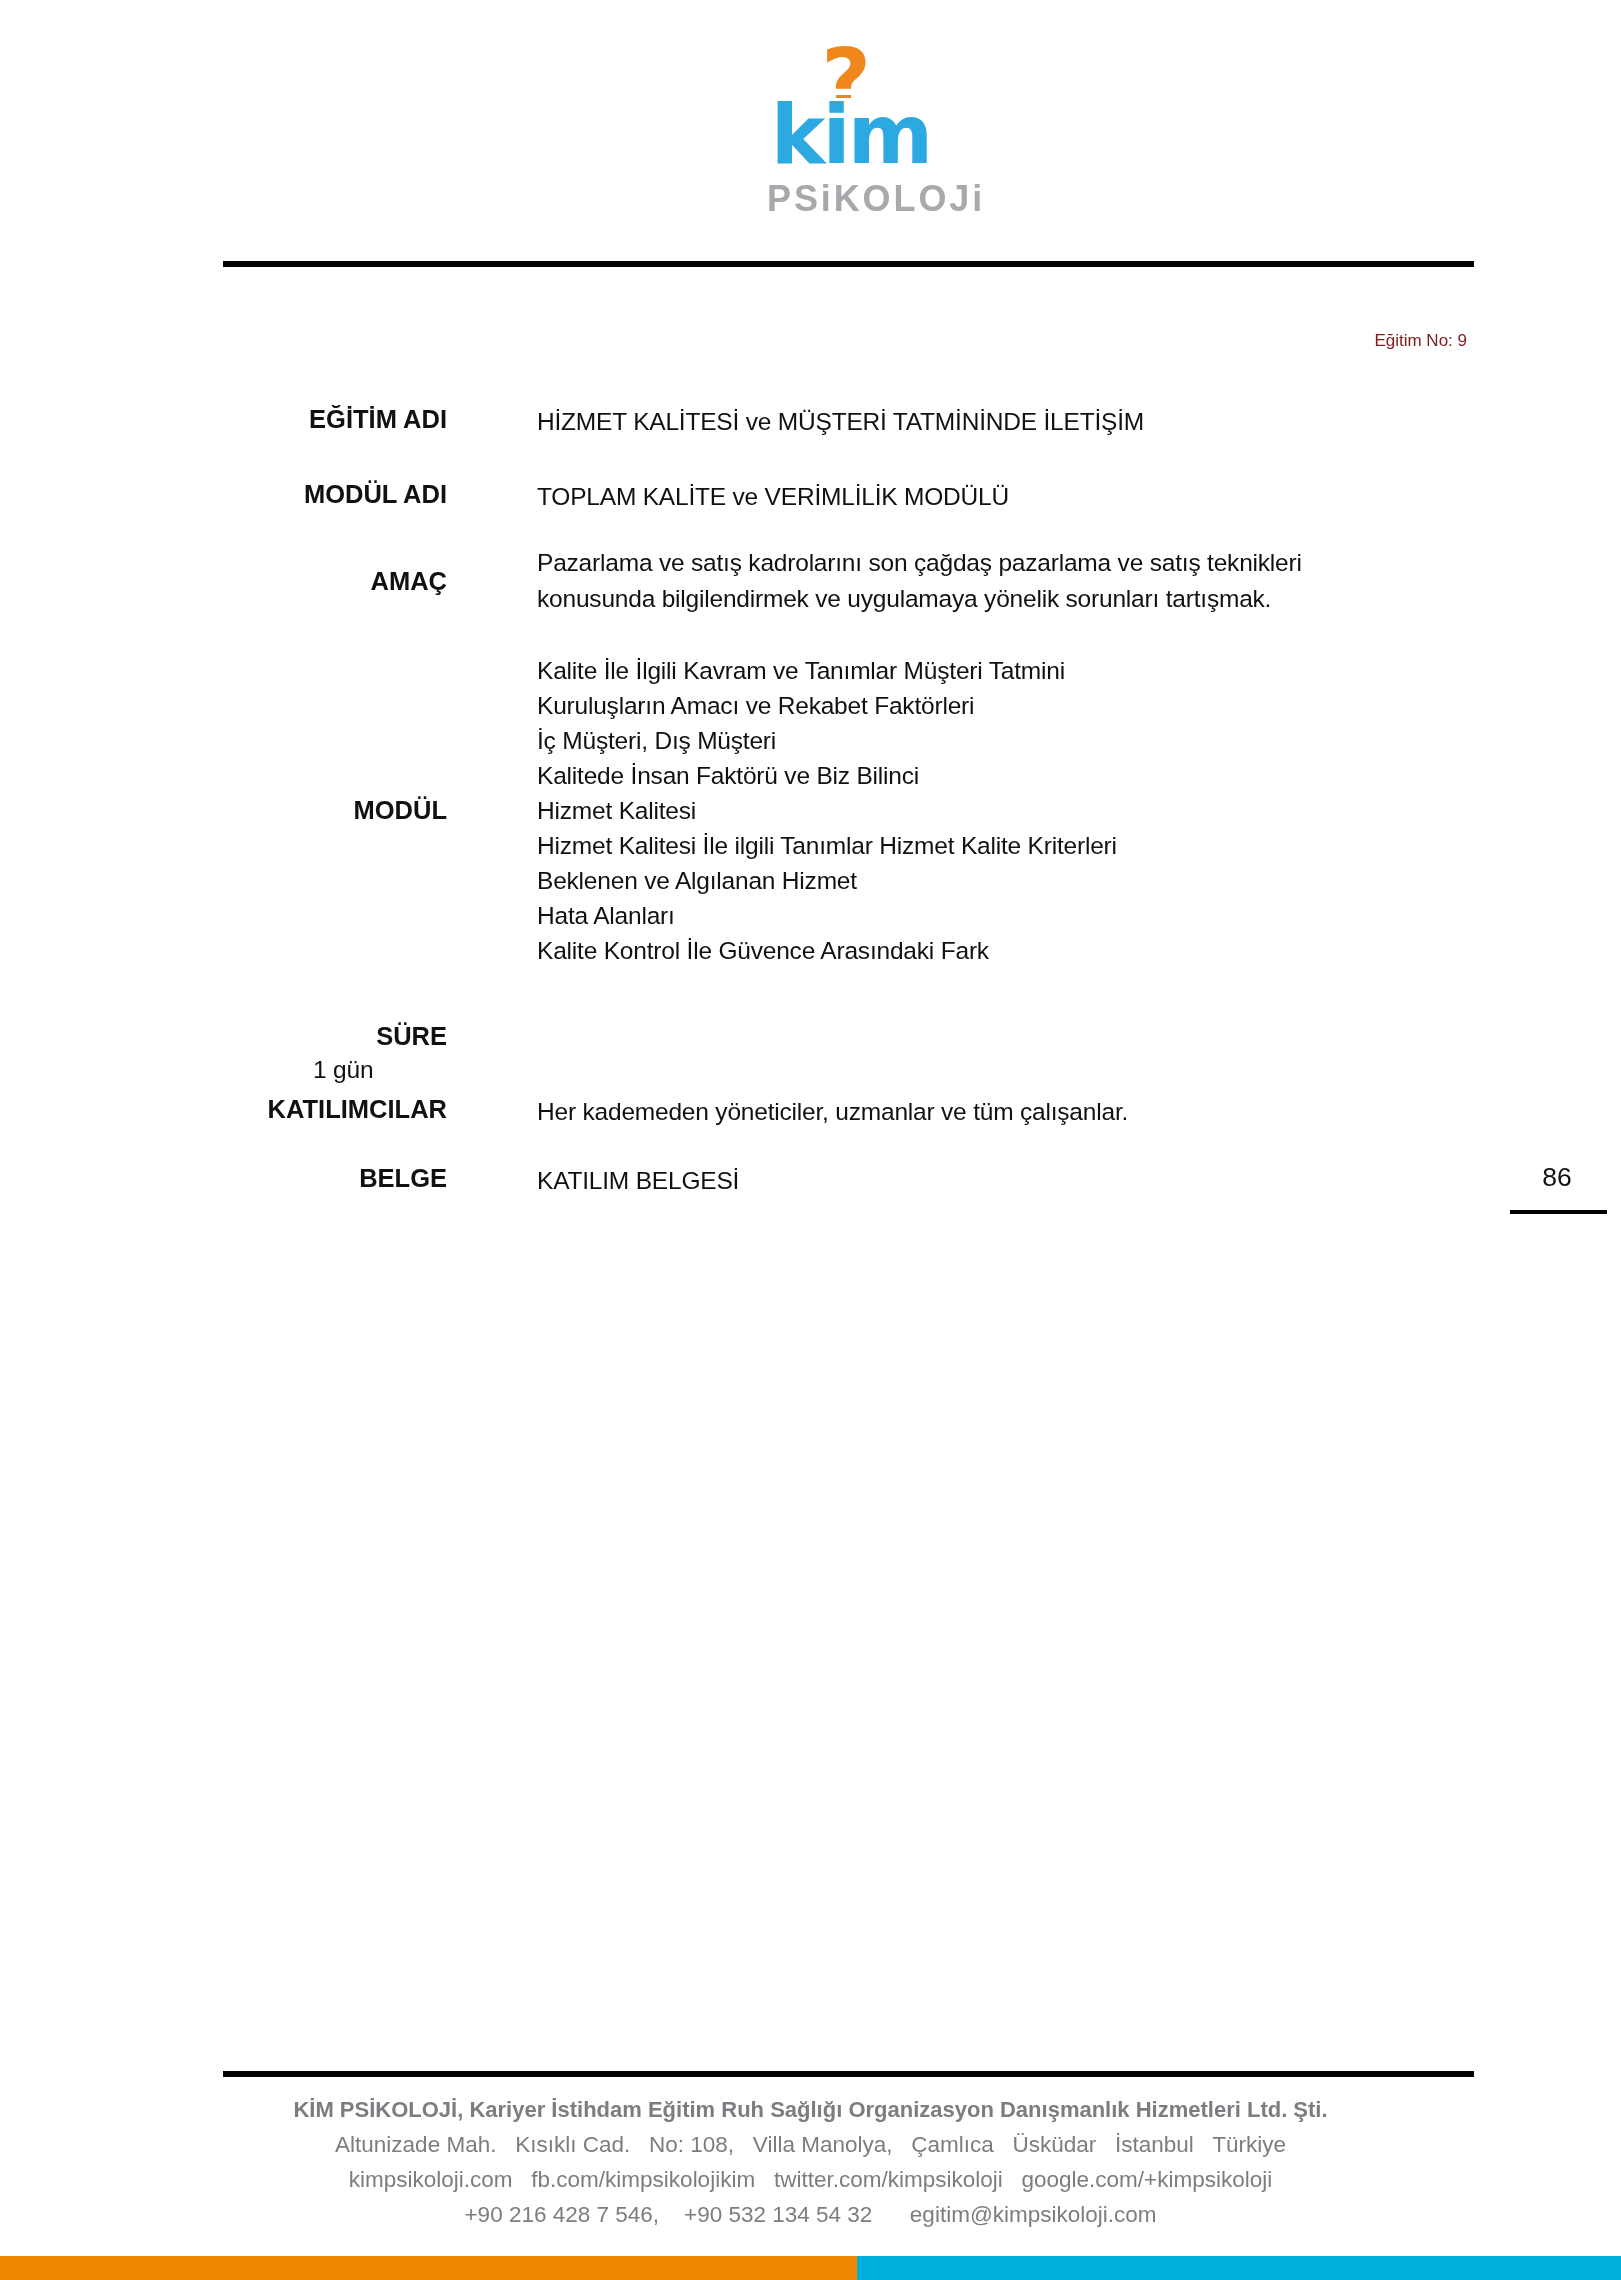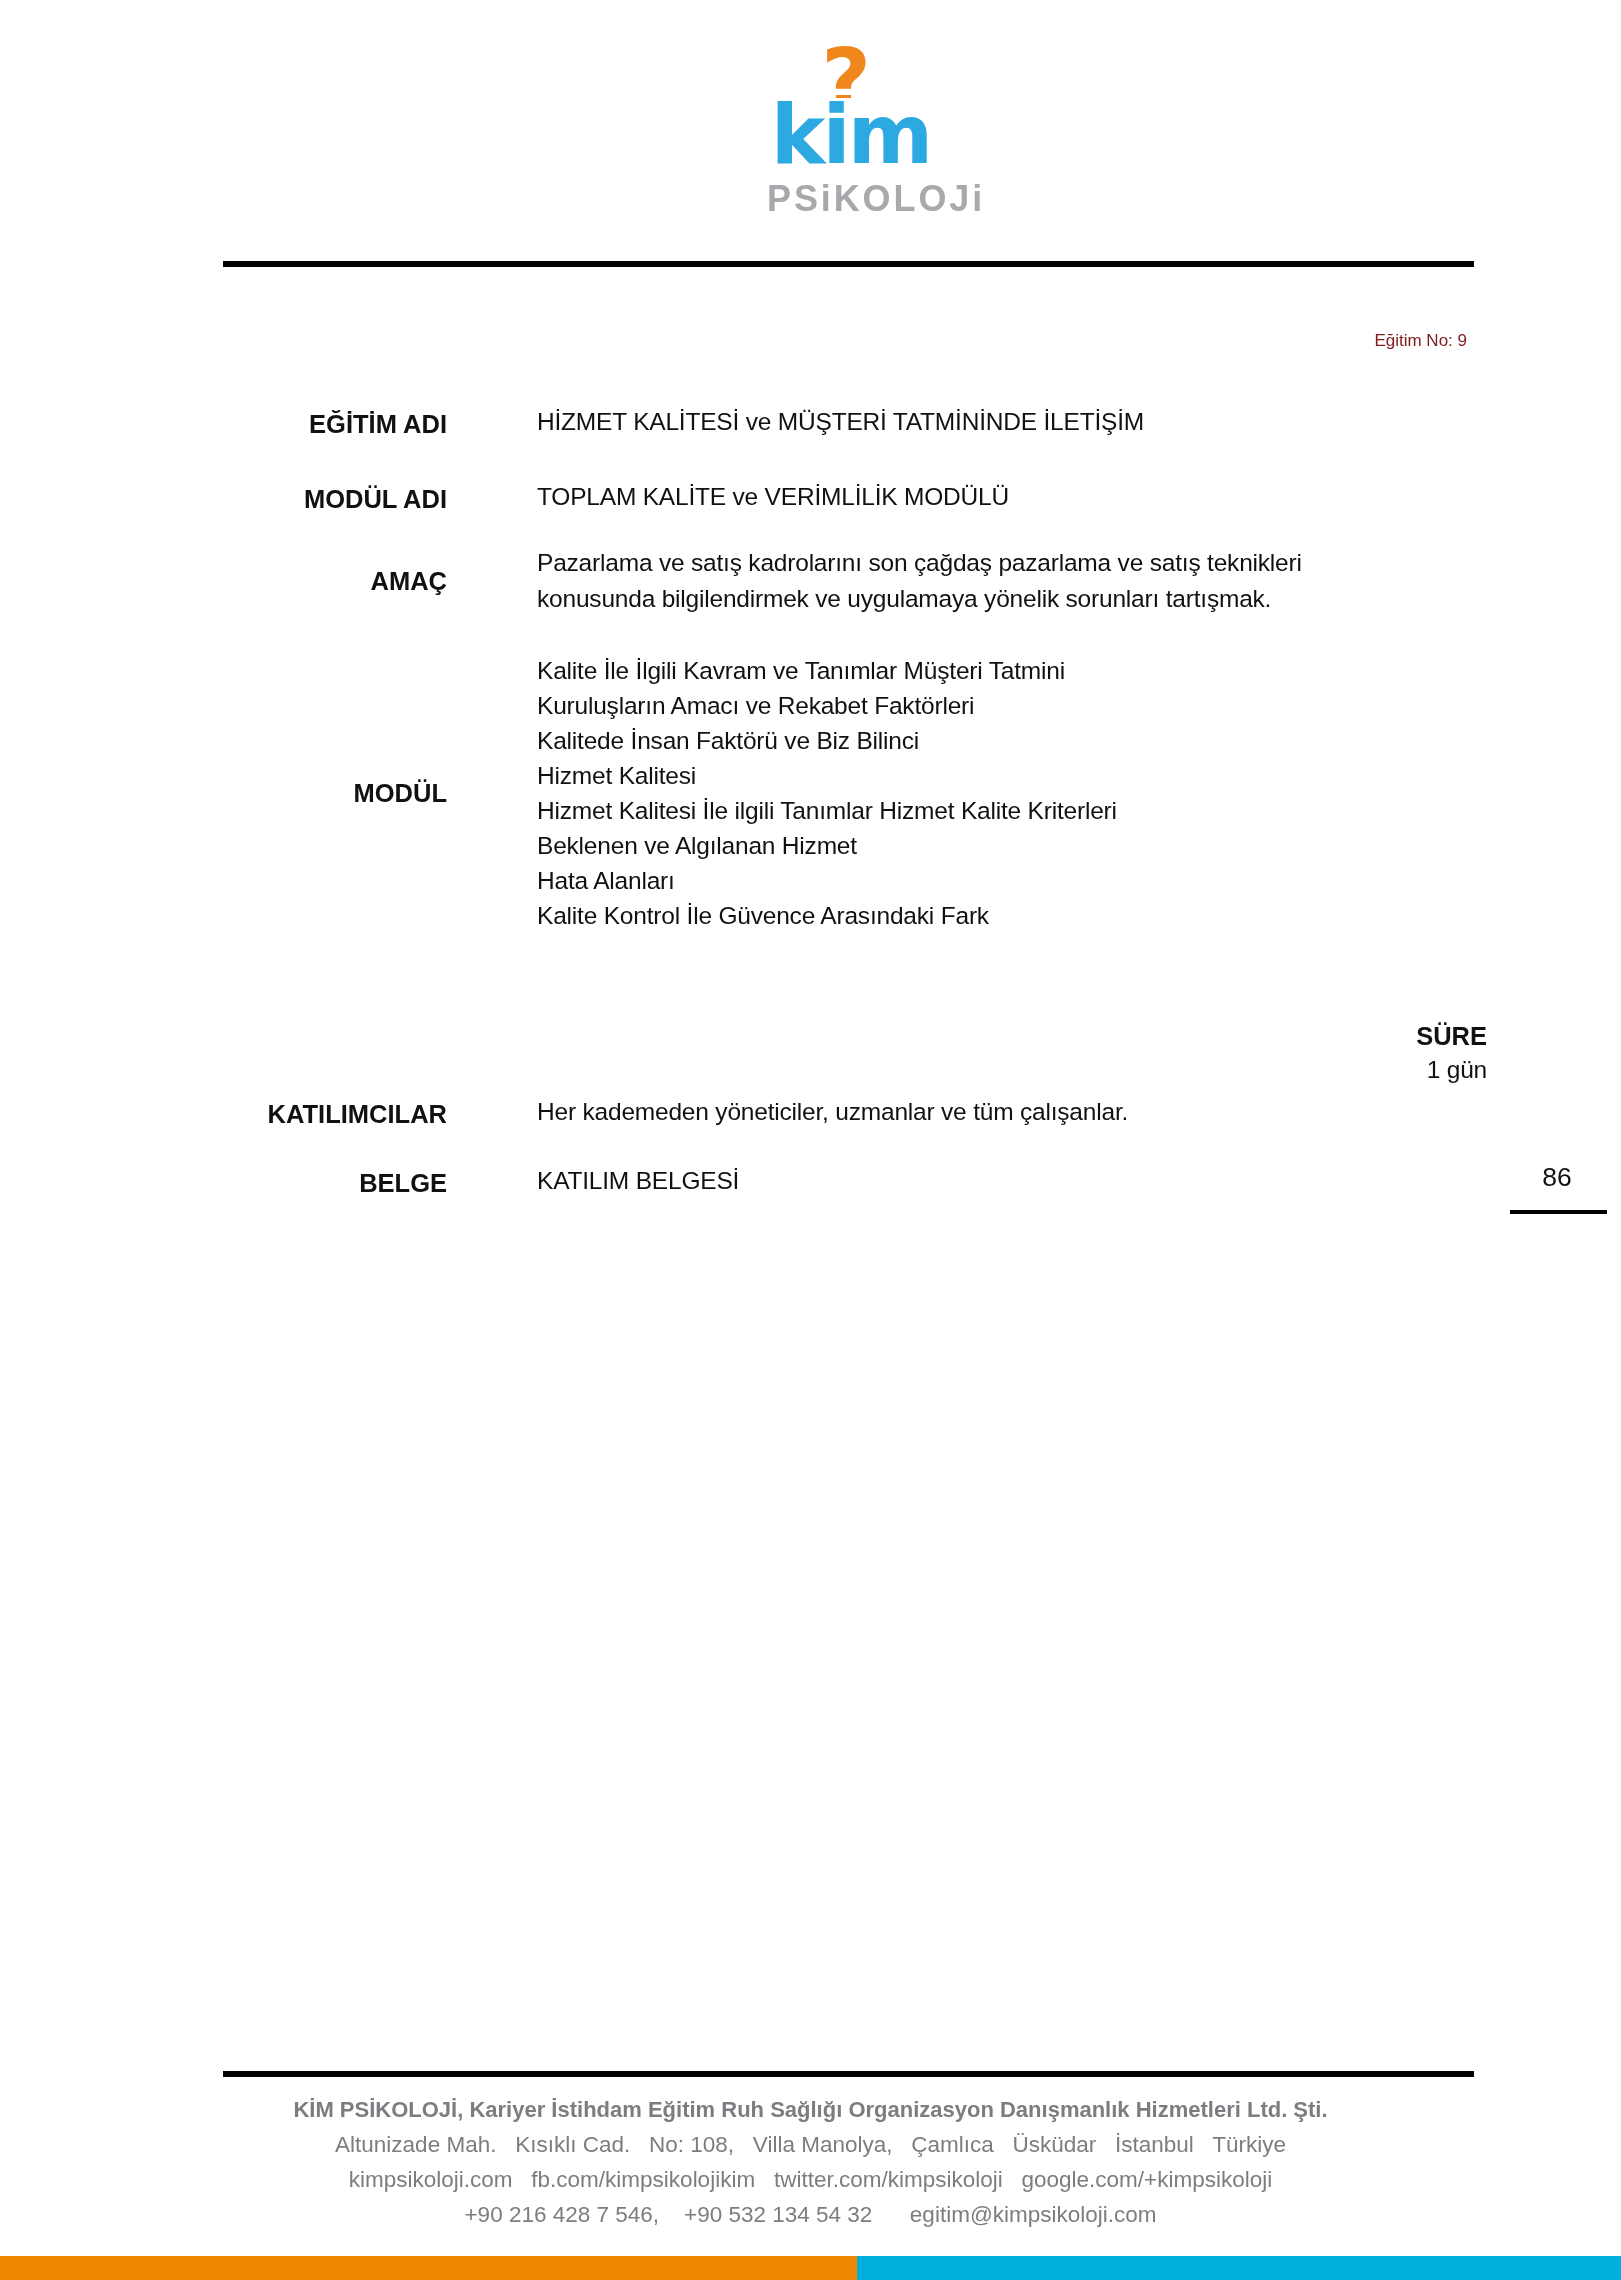--- a/index.html
+++ b/index.html
@@ -70,21 +70,21 @@
     top: 331px; right: 154px;
     font-size: 17px;
     color: #7f1d1d;
   }
 
   
   .field-row {
     position: absolute;
     left: 223px; width: 1264px;
     display: flex;
-    align-items: flex-end;
+    align-items: flex-start;
   }
   .field-row.centered { align-items: center; }
   .field-label {
     flex: none;
     width: 224px;
     text-align: right;
     font-weight: bold;
     font-size: 25.5px;
     line-height: 31px;
     letter-spacing: 0px;
@@ -175,20 +175,21 @@
   <div class="field-label">AMAÇ</div>
   <div class="field-value preline">Pazarlama ve satış kadrolarını son çağdaş pazarlama ve satış teknikleri
 konusunda bilgilendirmek ve uygulamaya yönelik sorunları tartışmak.</div>
 </div>
 
 <div class="field-row row-icerik centered">
   <div class="field-label">MODÜL</div>
   <div class="field-value content-list">
     <div class="content-item">Kalite İle İlgili Kavram ve Tanımlar Müşteri Tatmini</div>
     <div class="content-item">Kuruluşların Amacı ve Rekabet Faktörleri</div>
+    <div class="content-item">İç Müşteri, Dış Müşteri</div>
     <div class="content-item">Kalitede İnsan Faktörü ve Biz Bilinci</div>
     <div class="content-item">Hizmet Kalitesi</div>
     <div class="content-item">Hizmet Kalitesi İle ilgili Tanımlar Hizmet Kalite Kriterleri</div>
     <div class="content-item">Beklenen ve Algılanan Hizmet</div>
     <div class="content-item">Hata Alanları</div>
     <div class="content-item">Kalite Kontrol İle Güvence Arasındaki Fark</div>
   </div>
 </div>
 
 <div class="field-row row-sure">

